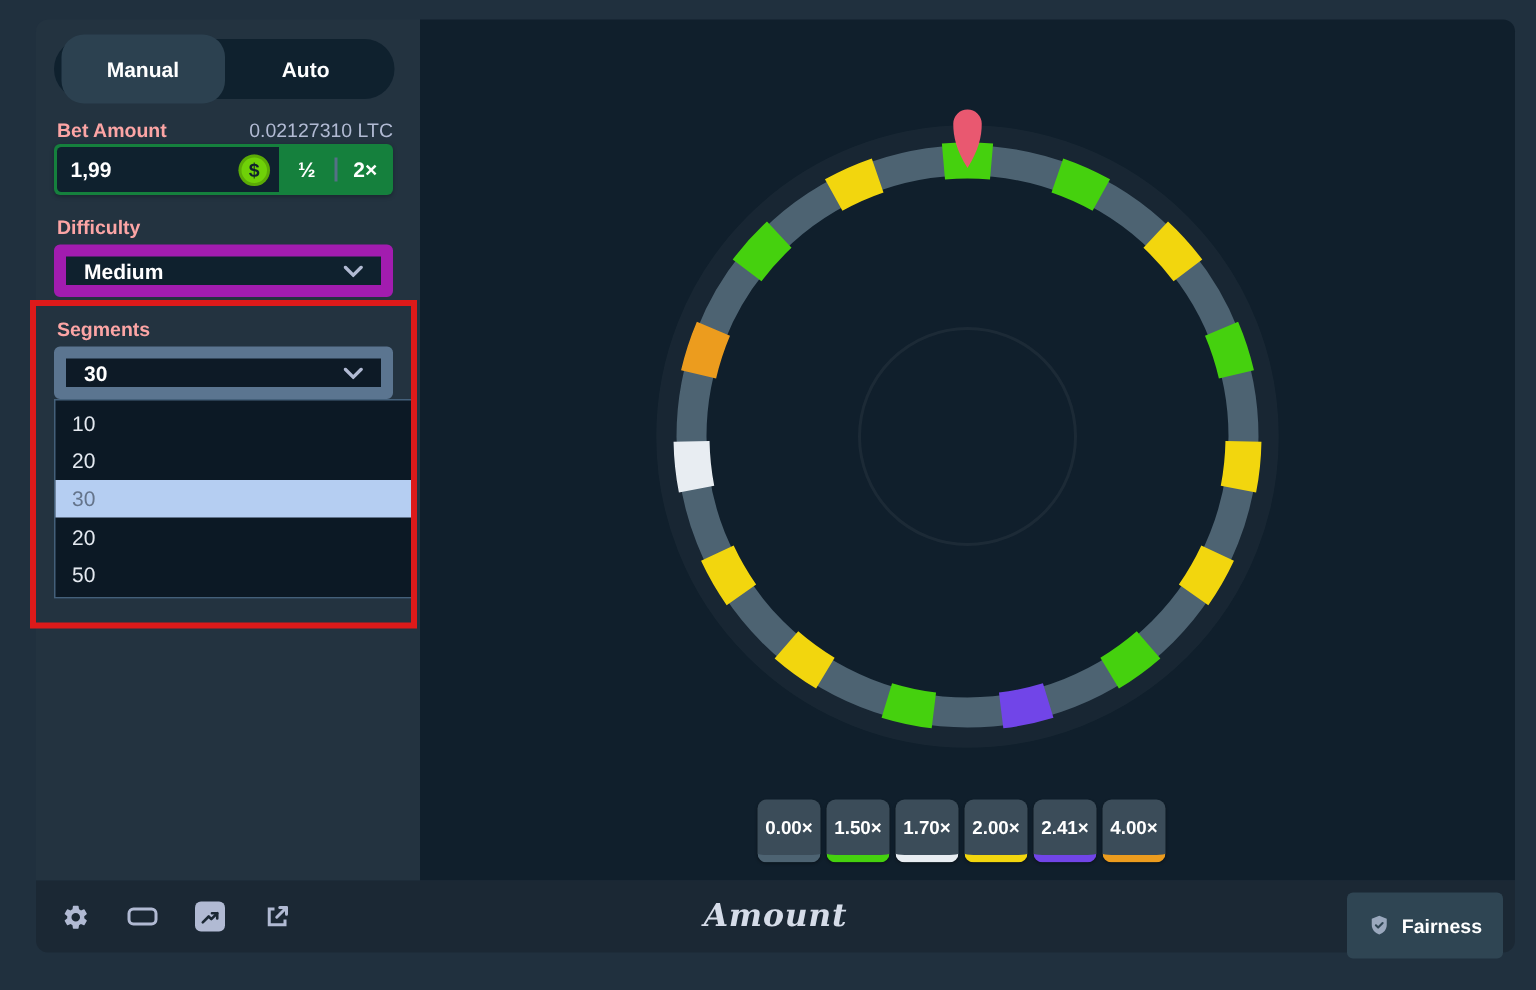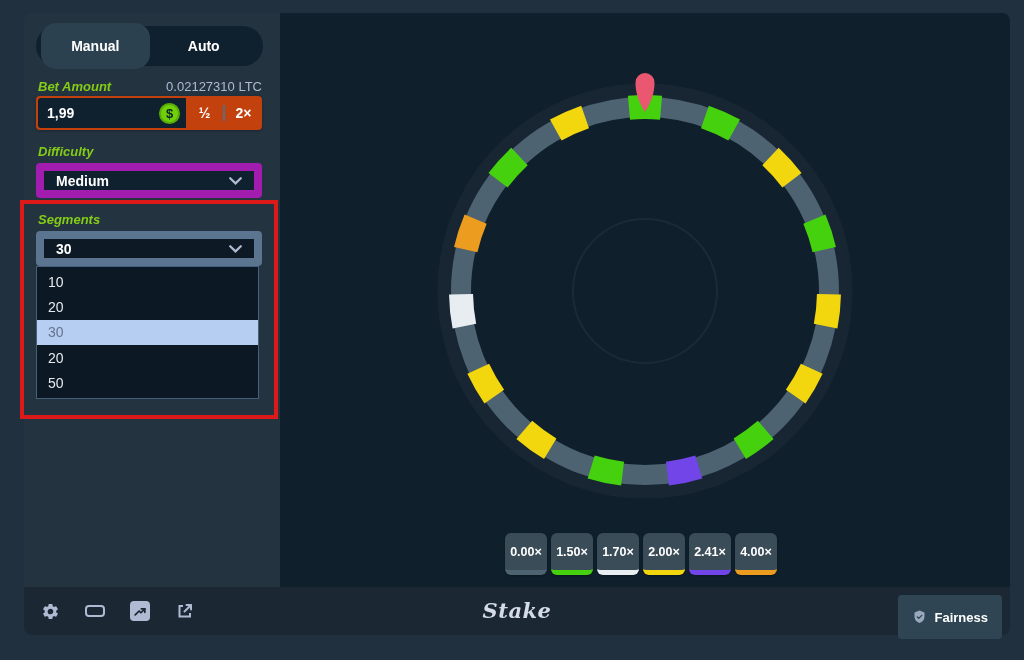--- a/index.html
+++ b/index.html
@@ -25,26 +25,26 @@
     flex:1; height:46px; border-radius:15px; border:none; background:transparent;
     color:#ffffff; font-weight:700; font-size:14px; font-family:inherit; cursor:pointer;
     display:flex; align-items:center; justify-content:center;
   }
   .mode-btn.active { background:#2c4150; }
 
   .bet-row {
     position:absolute; left:14px; top:66px; width:224px;
     display:flex; justify-content:space-between; align-items:center;
   }
-  .side-label { color:#84cc16; font-size:13px; font-weight:600;font-style:italic; }
+  .side-label { color:#fca5a5; font-size:13px; font-weight:600; }
   .balance { color:#b1bad3; font-size:13px; font-weight:400; }
 
   .input-group {
     position:absolute; left:12px; top:83px; width:226px; height:34px;
-    background:#c2410c; border-radius:4px; display:flex; overflow:hidden;
+    background:#15803d; border-radius:4px; display:flex; overflow:hidden;
     box-shadow:0 1px 3px rgba(0,0,0,.25);
   }
   .amount-box {
     flex:1; margin:2px 0 2px 2px; background:#0f212e; border-radius:3px 0 0 3px;
     display:flex; align-items:center; padding:0 6px 0 9px;
   }
   .amount-value { color:#fff; font-size:14px; font-weight:700; flex:1; }
   .coin {
     width:21px; height:21px; border-radius:50%; background:#6fd108;
     color:#0f212e; font-weight:700; font-size:13px;
@@ -69,21 +69,21 @@
   #segments-select { top:218px; border-color:#5b7590; background:#0d1a26; }
 
   .segments-label { position:absolute; left:14px; top:199px; }
 
   .red-box {
     position:absolute; left:-4px; top:187px; width:258px; height:219px;
     border:4px solid #dd1a1a; z-index:6; pointer-events:none;
   }
 
   .options-list {
-    position:absolute; left:12px; top:253px; width:223px;
+    position:absolute; left:12px; top:253px; width:242px;
     background:#0c1925; border:1px solid #44607a; padding:2px 0; z-index:4;
   }
   .option-row {
     height:25.4px; display:flex; align-items:center; padding-left:11px;
     color:#e4e9f0; font-size:14px; font-weight:500; cursor:pointer;
   }
   .option-row.selected { background:#b5cef2; color:#64748b; }
 
   
   .main {
@@ -238,21 +238,21 @@
       </div>
       <div class="f-icon">
         <svg width="18" height="18" viewBox="0 0 18 18" fill="none" stroke="#b1bad3" stroke-width="2">
           <path d="M7 4H3.5v10.5H14V11"></path>
           <path d="M8.5 9.5 15 3" stroke-linecap="round"></path>
           <path d="M10.5 3H15v4.5" stroke-linecap="round" stroke-linejoin="round"></path>
         </svg>
       </div>
     </div>
 
-    <div class="logo">Stake</div>
+    <div class="logo">Amount</div>
 
     <button class="fairness-btn">
       <svg width="15" height="16" viewBox="0 0 24 24">
         <path d="M12 1.5 20 4.8v6.4c0 5.1-3.4 9.1-8 10.3-4.6-1.2-8-5.2-8-10.3V4.8L12 1.5z" fill="#9aa8bd"></path>
         <path d="M8.4 11.8l2.4 2.4 4.8-4.8" stroke="#2f4553" stroke-width="2.2" fill="none" stroke-linecap="round" stroke-linejoin="round"></path>
       </svg>
       <span>Fairness</span>
     </button>
   </div>
 </div>

